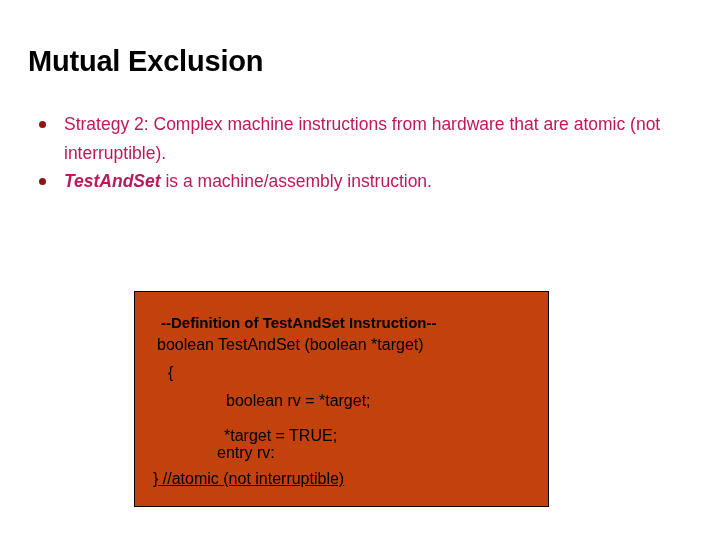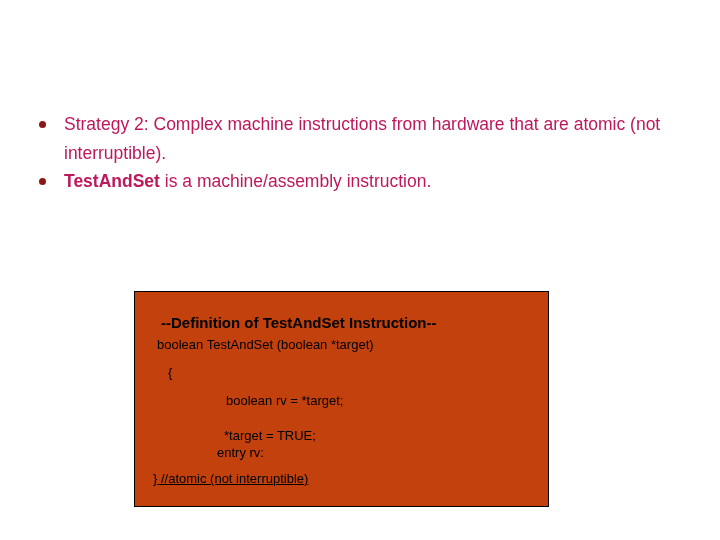--- a/index.html
+++ b/index.html
@@ -71,21 +71,21 @@
     display: block;
     position: absolute;
     left: 1px;
     top: 11px;
     width: 7px;
     height: 7px;
     border-radius: 50%;
     background: #8C1515;
   }
   .bullet-text { display: block; }
-  .bullet-text b { font-weight: bold; }
+  .bullet-text b { font-weight: bold; font-style: italic; }
 
   
   .code-box {
     position: absolute;
     left: 134px;
     top: 291px;
     width: 415px;
     height: 216px;
     box-sizing: border-box;
     border: 1.6px solid #000000;
@@ -94,40 +94,41 @@
   .code-lines {
     position: absolute;
     left: 0; top: 0;
     width: 100%;
     margin: 0;
     padding: 0;
     list-style: none;
   }
   .code-line {
     position: absolute;
-    font-size: 13px;
+    font-size: 16px;
     line-height: 20px;
     color: #000000;
     white-space: pre;
   }
   .code-line.bold { font-weight: bold; font-size: 15px; }
 
   .cl-0 { left: 26px;  top: 21px;  }
   .cl-1 { left: 22px;  top: 43px;  }
   .cl-2 { left: 33px;  top: 71px;  }
   .cl-3 { left: 91px;  top: 99px;  }
   .cl-4 { left: 89px;  top: 134px; }
   .cl-5 { left: 82px;  top: 151px; }
   .cl-6 { left: 18px;  top: 177px; text-decoration: underline; }
 </style>
 </head>
 <body>
 
 <div class="slide">
 
+  <div class="slide-title">Mutual Exclusion</div>
 
   <ul class="bullet-list">
 
     <li class="bullet-item">
       <span class="bullet-marker"></span>
       <span class="bullet-text"><span>Strategy 2: Complex machine instructions from hardware that are atomic (not interruptible).</span></span>
     </li>
 
     <li class="bullet-item">
       <span class="bullet-marker"></span>

